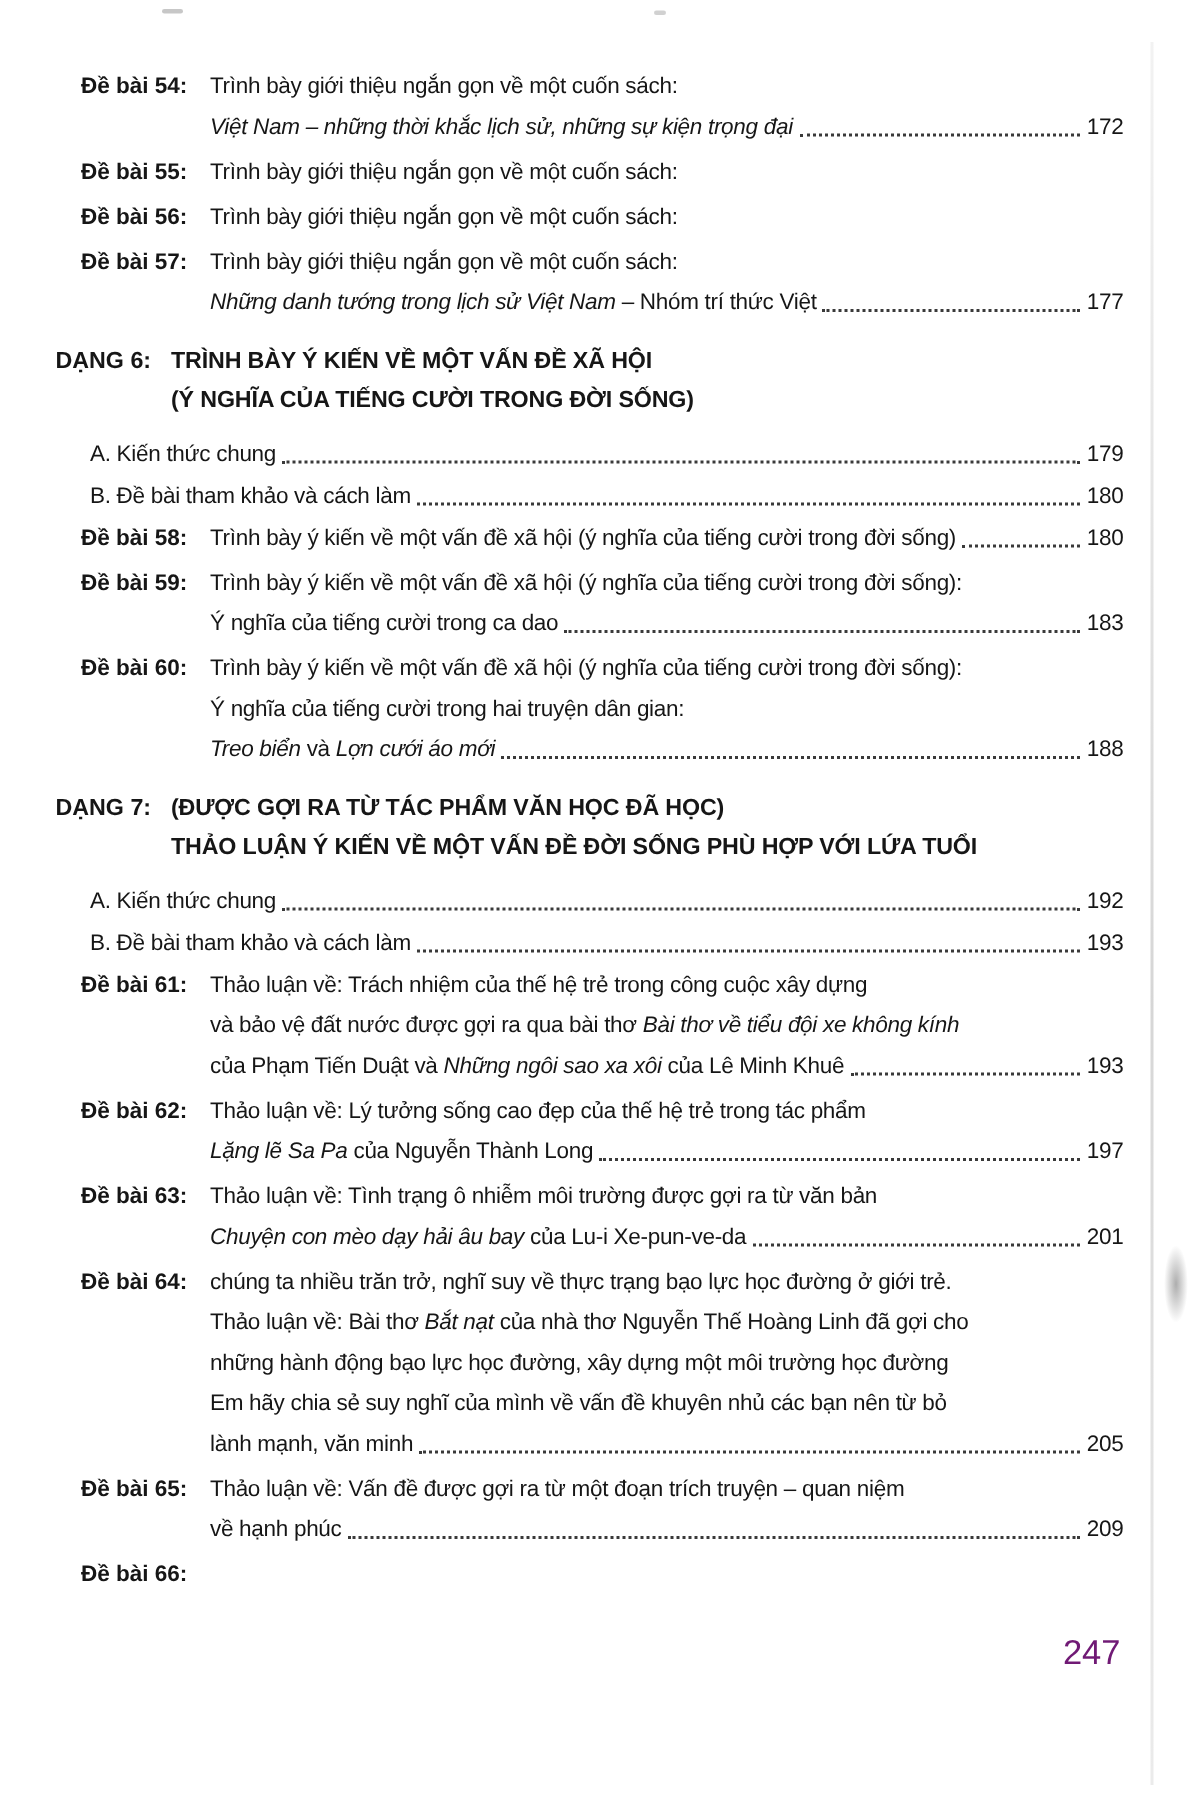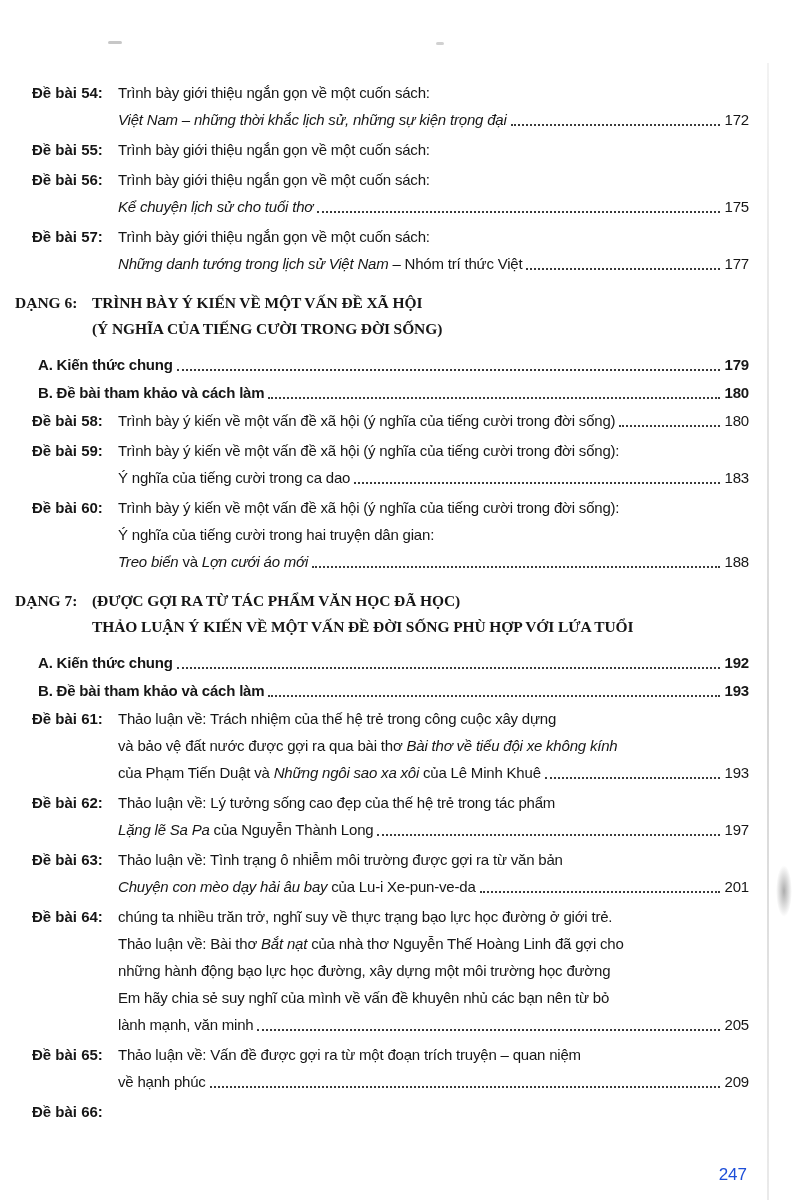--- a/index.html
+++ b/index.html
@@ -4,21 +4,21 @@
 <style>
   * { margin:0; padding:0; box-sizing:border-box; }
   html, body { width:797px; height:1200px; }
   body {
     background:#ffffff;
     font-family:"Liberation Sans","DejaVu Sans",sans-serif;
     color:#161616;
     position:relative;
     overflow:hidden;
   }
-  .sheet { position:absolute; inset:0; padding:44px 48px 0 32px;margin-top:35px; }
+  .sheet { position:absolute; inset:0; padding:44px 48px 0 54px; }
 
   .block { display:flex; align-items:flex-start; margin-bottom:3px; }
   .block .label {
     flex:0 0 86px;
     font-weight:700;
     font-size:15px;
     line-height:27px;
     white-space:nowrap;
   }
   .block .lines { flex:1 1 auto; min-width:0; }
@@ -35,32 +35,32 @@
 
   .leader {
     flex:1 1 20px;
     min-width:8px;
     border-bottom:2px dotted #3a3a3a;
     align-self:flex-end;
     margin:0 5px 7px 4px;
   }
   .pageno { flex:0 0 auto; font-size:15px;text-align:center; }
 
-  .block.heading { margin:13px 0 9px -17px;font-family:Liberation Serif, serif; }
+  .block.heading { margin:13px 0 9px -17px; }
   .block.heading .label { flex:0 0 77px; font-size:15.5px; line-height:26px; }
   .block.heading .line { font-weight:700; font-size:15.5px; line-height:26px; letter-spacing:-0.1px; }
 
-  .block.subitem { margin-bottom:1px; padding-left:6px;font-weight:bold; }
+  .block.subitem { margin-bottom:1px; padding-left:6px; }
 
   .folio {
     position:absolute;
-    top:1130px;
+    top:1088px;
     right:50px;
-    font-size:17px;
-    color:#1d4ed8;
+    font-size:23px;
+    color:#701a75;
   }
 
   
   .edge-line {
     position:absolute; left:767px; top:28px; width:2px; height:1162px;
     background:linear-gradient(to bottom, rgba(0,0,0,0.05), rgba(0,0,0,0.16) 55%, rgba(0,0,0,0.08));
   }
   .edge-smudge {
     position:absolute; left:776px; top:830px; width:16px; height:52px;
     background:radial-gradient(ellipse at center, rgba(50,50,50,0.40), rgba(0,0,0,0) 70%);
@@ -93,25 +93,20 @@
           <div class="line">
             <span class="txt"><span class="seg">Trình bày giới thiệu ngắn gọn về một cuốn sách:</span></span>
           </div>
         </div>
       </div>
       <div class="block entry">
         <span class="label">Đề bài 56:</span>
         <div class="lines">
           <div class="line">
             <span class="txt"><span class="seg">Trình bày giới thiệu ngắn gọn về một cuốn sách:</span></span>
-          </div>
-          <div class="line">
-            <span class="txt"><span class="seg i">Kể chuyện lịch sử cho tuổi thơ</span></span>
-            <span class="leader"></span>
-            <span class="pageno">175</span>
           </div>
         </div>
       </div>
       <div class="block entry">
         <span class="label">Đề bài 57:</span>
         <div class="lines">
           <div class="line">
             <span class="txt"><span class="seg">Trình bày giới thiệu ngắn gọn về một cuốn sách:</span></span>
           </div>
           <div class="line">

